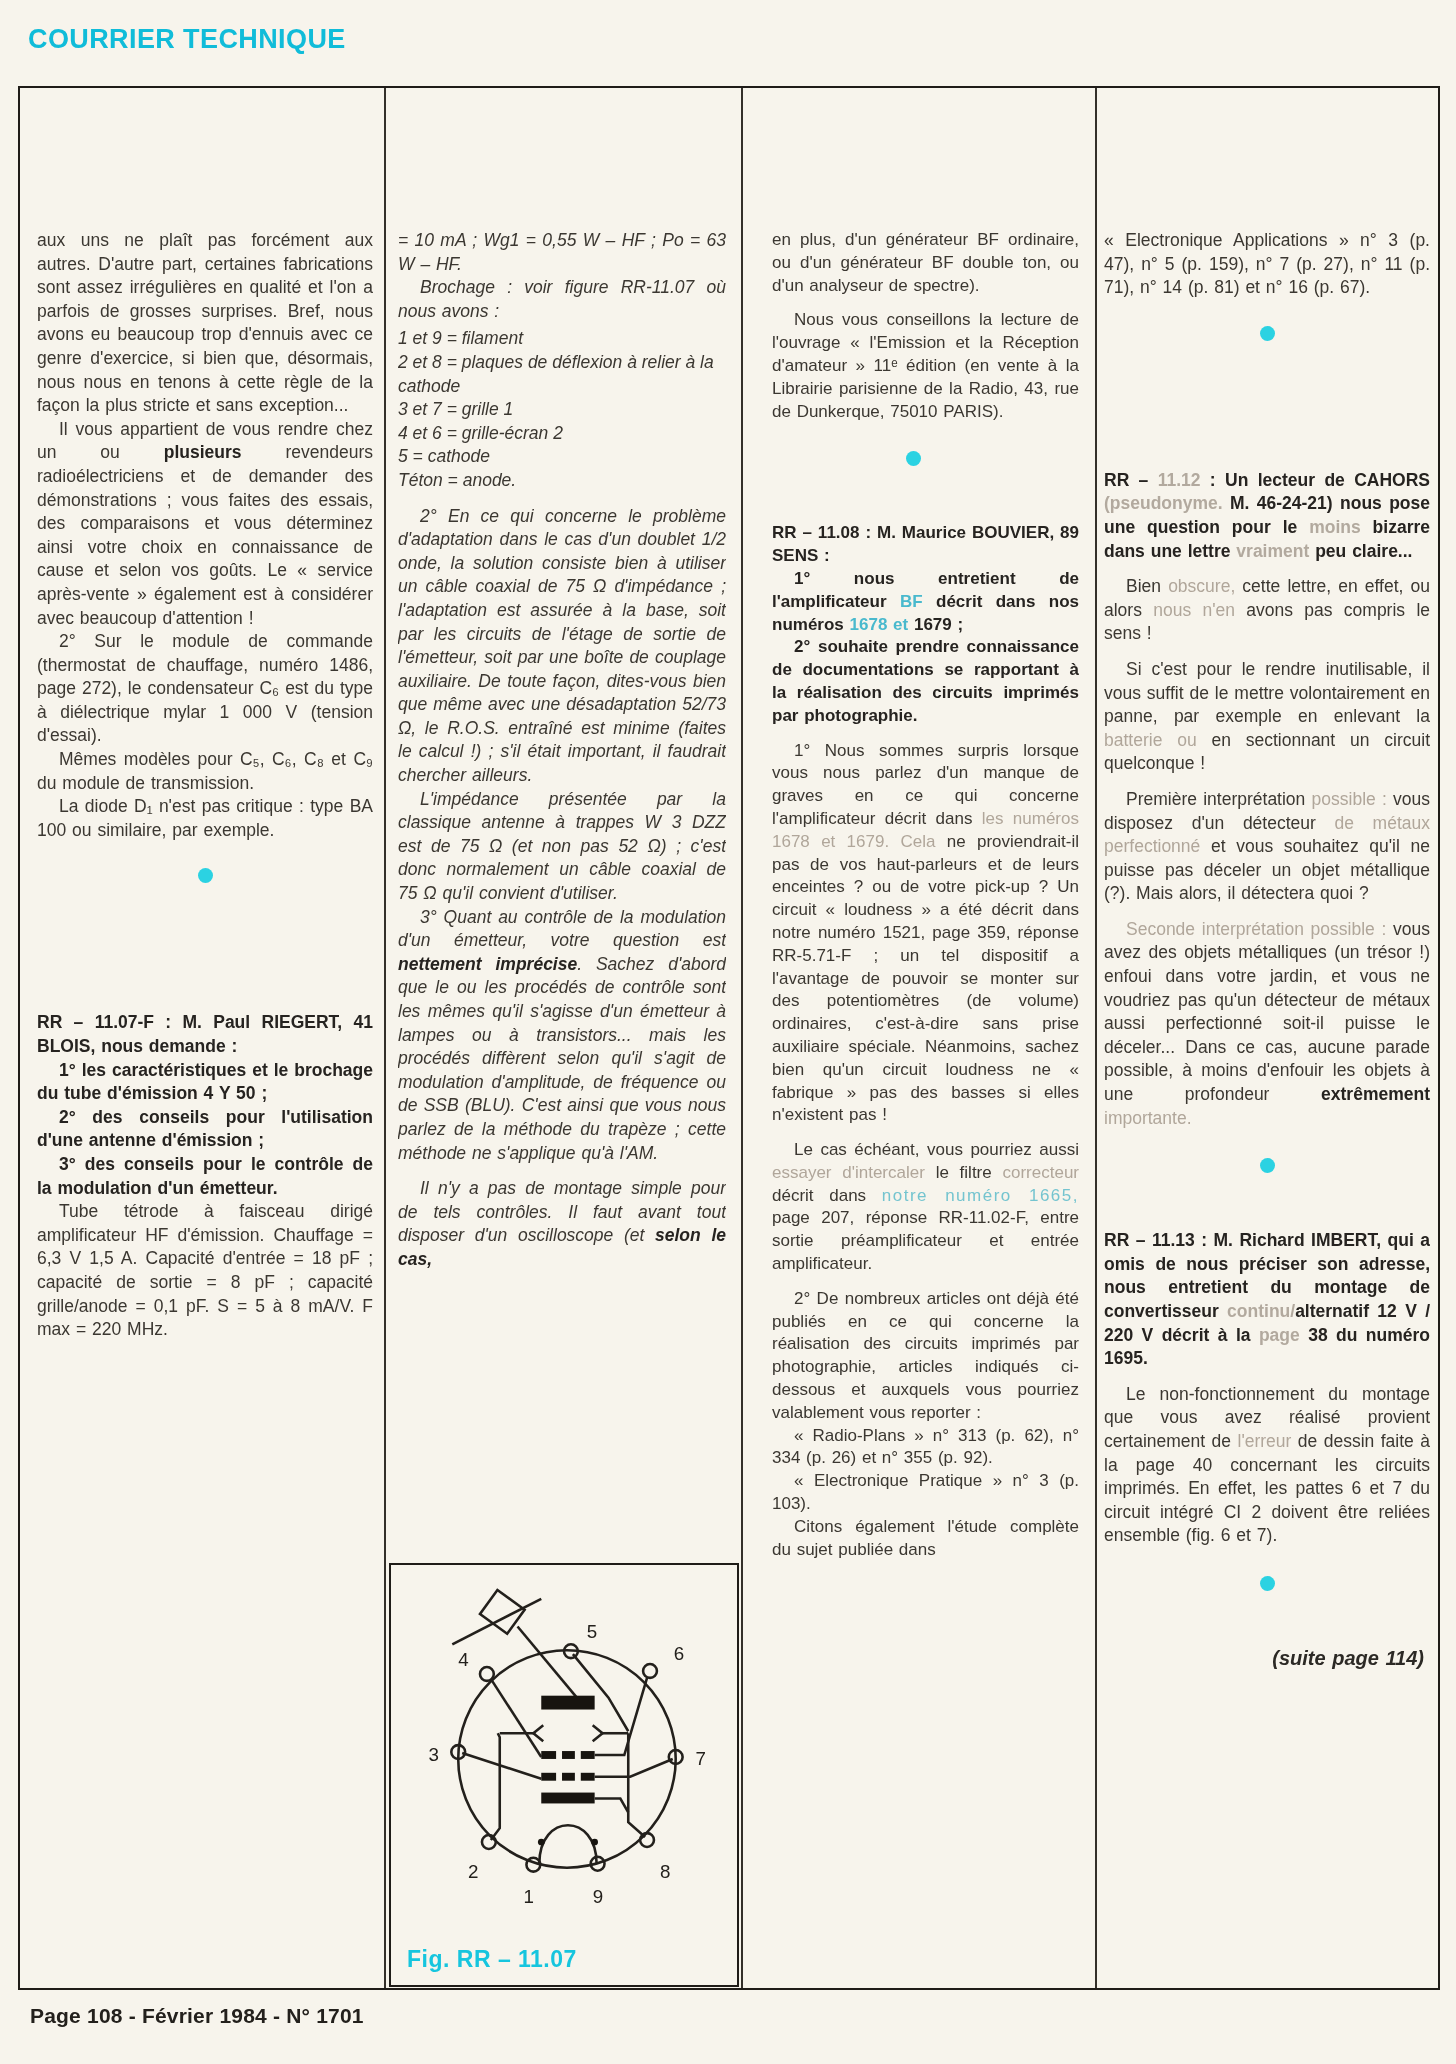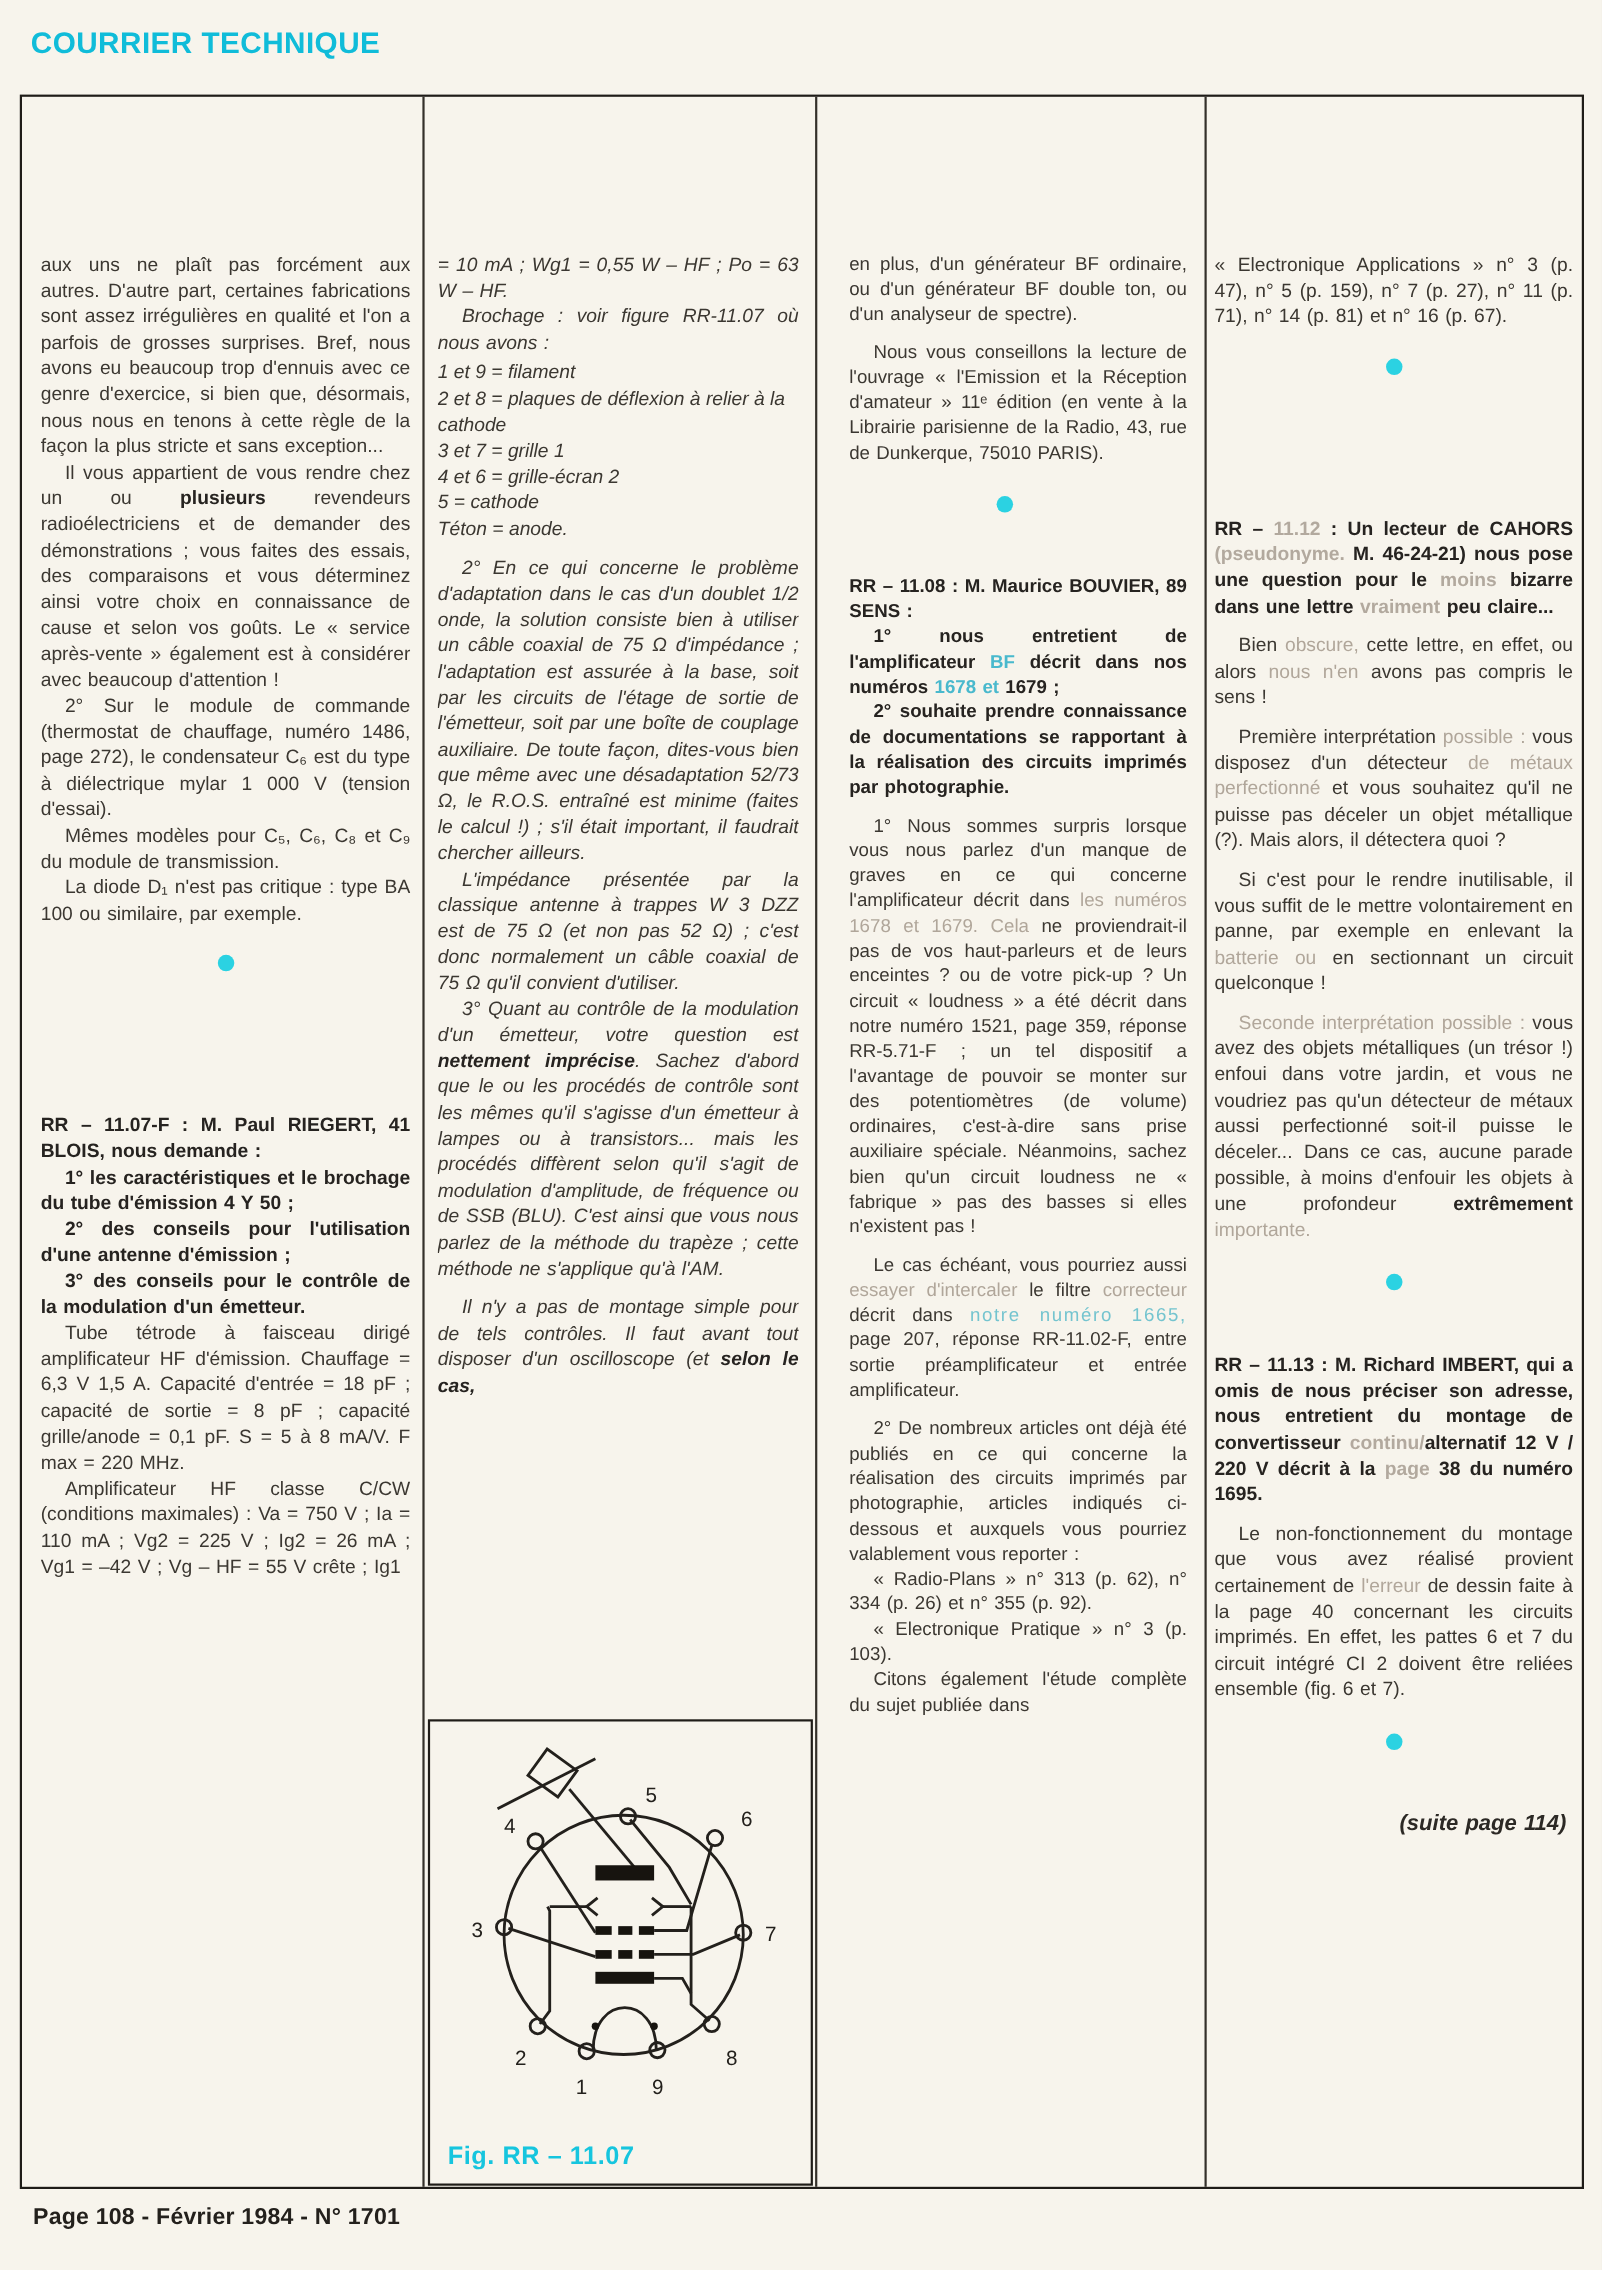--- a/index.html
+++ b/index.html
@@ -103,21 +103,20 @@
       <p class="para"><span>Mêmes modèles pour C₅, C₆, C₈ et C₉ du module de transmission.</span></p>
       <p class="para"><span>La diode D₁ n'est pas critique : type BA 100 ou similaire, par exemple.</span></p>
       <div class="dot-block big">
         <span class="cyan-dot"></span>
       </div>
       <p class="para noindent"><span class="seg-b">RR – 11.07-F : M. Paul RIEGERT, 41 BLOIS, nous demande :</span></p>
       <p class="para"><span class="seg-b">1° les caractéristiques et le brochage du tube d'émission 4 Y 50 ;</span></p>
       <p class="para"><span class="seg-b">2° des conseils pour l'utilisation d'une antenne d'émission ;</span></p>
       <p class="para"><span class="seg-b">3° des conseils pour le contrôle de la modulation d'un émetteur.</span></p>
       <p class="para"><span>Tube tétrode à faisceau dirigé amplificateur HF d'émission. Chauffage = 6,3 V 1,5 A. Capacité d'entrée = 18 pF ; capacité de sortie = 8 pF ; capacité grille/anode = 0,1 pF. S = 5 à 8 mA/V. F max = 220 MHz.</span></p>
-      <p class="para"><span>Amplificateur HF classe C/CW (conditions maximales) : Va = 750 V ; Ia = 110 mA ; Vg2 = 225 V ; Ig2 = 26 mA ; Vg1 = –42 V ; Vg – HF = 55 V crête ; Ig1</span></p>
     </div>
   <div class="col c2">
       <p class="para noindent"><span>= 10 mA ; Wg1 = 0,55 W – HF ; Po = 63 W – HF.</span></p>
       <p class="para"><span>Brochage : voir figure RR-11.07 où nous avons :</span></p>
       <div class="lines">
         <div>1 et 9 = filament</div>
         <div>2 et 8 = plaques de déflexion à relier à la cathode</div>
         <div>3 et 7 = grille 1</div>
         <div>4 et 6 = grille-écran 2</div>
         <div>5 = cathode</div>
@@ -144,22 +143,22 @@
       <p class="para"><span>« Electronique Pratique » n° 3 (p. 103).</span></p>
       <p class="para"><span>Citons également l'étude complète du sujet publiée dans</span></p>
     </div>
   <div class="col c4">
       <p class="para noindent"><span>« Electronique Applications » n° 3 (p. 47), n° 5 (p. 159), n° 7 (p. 27), n° 11 (p. 71), n° 14 (p. 81) et n° 16 (p. 67).</span></p>
       <div class="dot-block big">
         <span class="cyan-dot"></span>
       </div>
       <p class="para noindent"><span class="seg-b">RR – </span><span class="seg-bf">11.12</span><span class="seg-b"> : Un lecteur de CAHORS </span><span class="seg-bf">(pseudonyme.</span><span class="seg-b"> M. 46-24-21) nous pose une question pour le </span><span class="seg-bf">moins</span><span class="seg-b"> bizarre dans une lettre </span><span class="seg-bf">vraiment</span><span class="seg-b"> peu claire...</span></p>
       <p class="para space"><span>Bien </span><span class="seg-f">obscure,</span><span> cette lettre, en effet, ou alors </span><span class="seg-f">nous n'en</span><span> avons pas compris le sens !</span></p>
+      <p class="para space"><span>Si c'est pour le rendre inutilisable, il vous suffit de le mettre volontairement en panne, par exemple en enlevant la </span><span class="seg-f">batterie ou</span><span> en sectionnant un circuit quelconque !</span></p>
       <p class="para space"><span>Première interprétation </span><span class="seg-f">possible :</span><span> vous disposez d'un détecteur </span><span class="seg-f">de métaux perfectionné</span><span> et vous souhaitez qu'il ne puisse pas déceler un objet métallique (?). Mais alors, il détectera quoi ?</span></p>
-      <p class="para space"><span>Si c'est pour le rendre inutilisable, il vous suffit de le mettre volontairement en panne, par exemple en enlevant la </span><span class="seg-f">batterie ou</span><span> en sectionnant un circuit quelconque !</span></p>
       <p class="para space"><span class="seg-f">Seconde interprétation possible :</span><span> vous avez des objets métalliques (un trésor !) enfoui dans votre jardin, et vous ne voudriez pas qu'un détecteur de métaux aussi perfectionné soit-il puisse le déceler... Dans ce cas, aucune parade possible, à moins d'enfouir les objets à une profondeur </span><span class="seg-b">extrêmement</span><span class="seg-f"> importante.</span></p>
       <div class="dot-block">
         <span class="cyan-dot"></span>
       </div>
       <p class="para noindent"><span class="seg-b">RR – 11.13 : M. Richard IMBERT, qui a omis de nous préciser son adresse, nous entretient du montage de convertisseur </span><span class="seg-bf">continu/</span><span class="seg-b">alternatif 12 V / 220 V décrit à la </span><span class="seg-bf">page</span><span class="seg-b"> 38 du numéro 1695.</span></p>
       <p class="para space"><span>Le non-fonctionnement du montage que vous avez réalisé provient certainement de </span><span class="seg-f">l'erreur</span><span> de dessin faite à la page 40 concernant les circuits imprimés. En effet, les pattes 6 et 7 du circuit intégré CI 2 doivent être reliées ensemble (fig. 6 et 7).</span></p>
       <div class="dot-block">
         <span class="cyan-dot"></span>
       </div>
       <p class="para right suite"><span class="seg-i">(suite page 114)</span></p>

